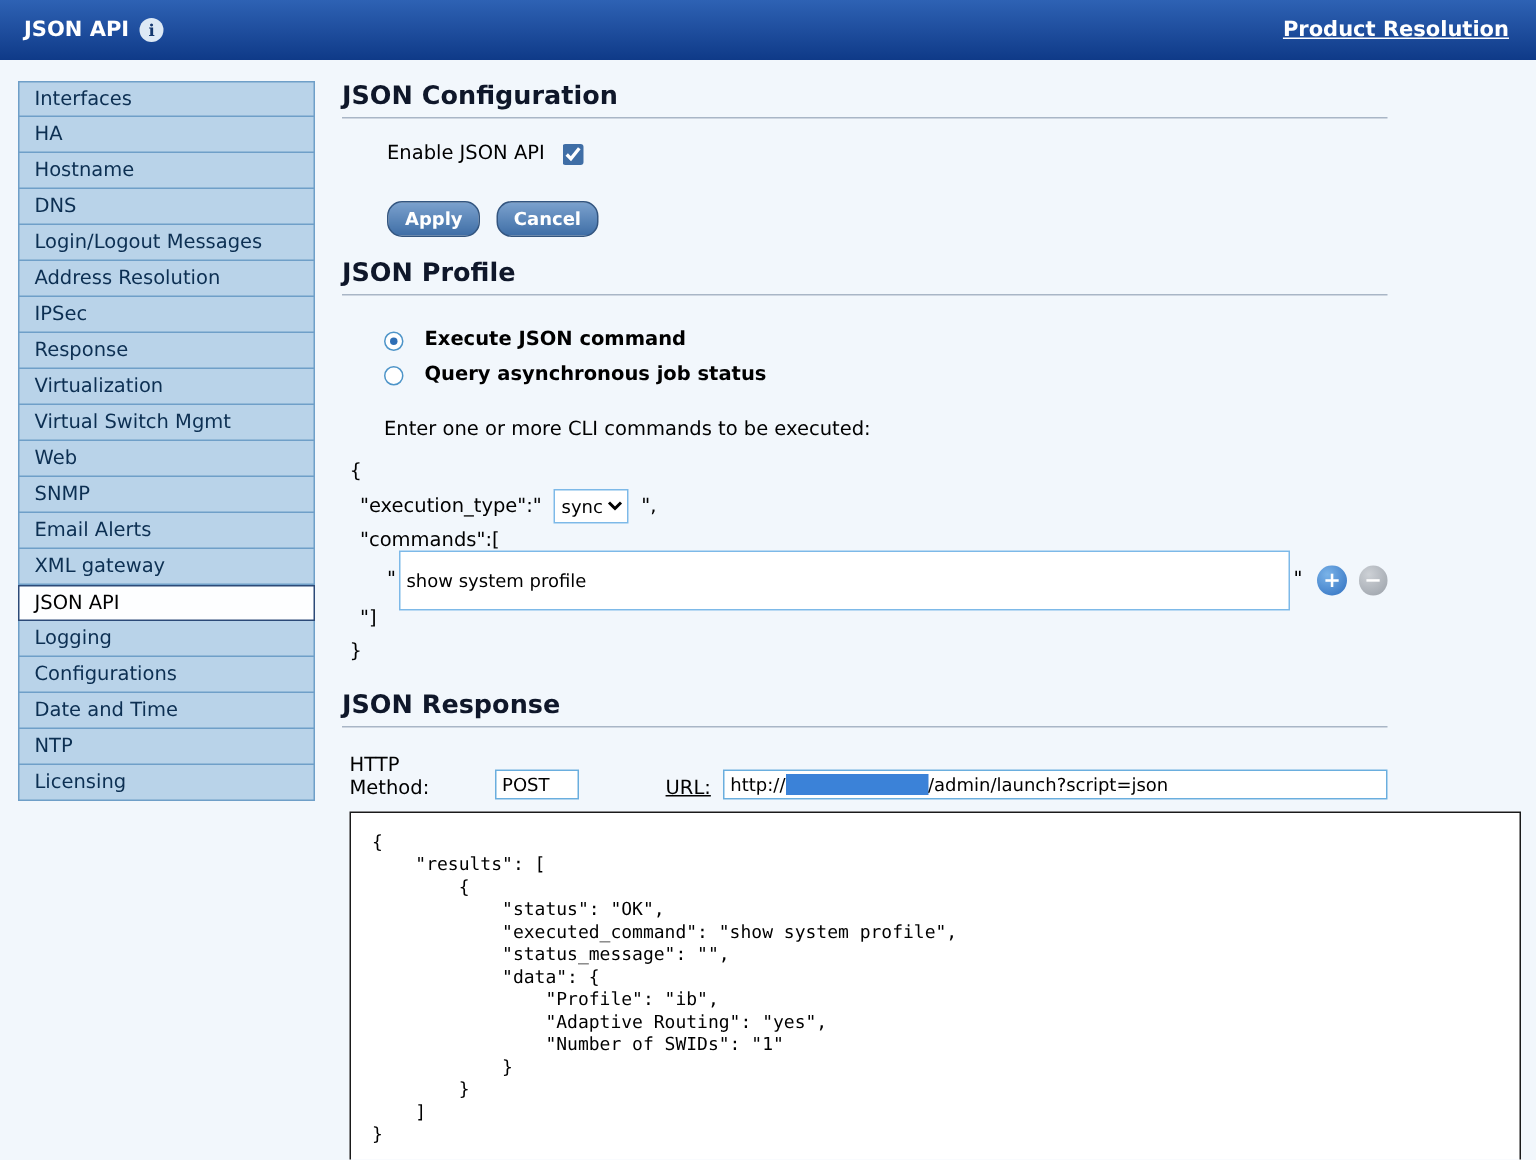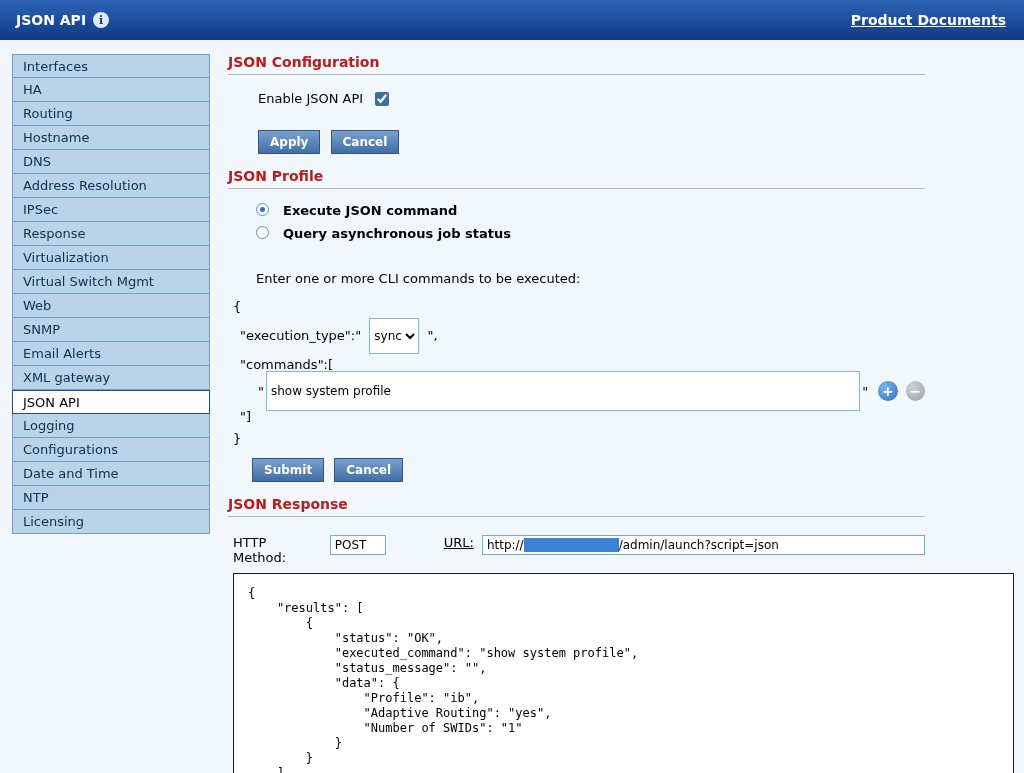--- a/index.html
+++ b/index.html
@@ -49,88 +49,88 @@
   .sb-item.selected {
     background: #fdfeff;
     border: 1px solid #2c4a78;
     color: #000;
   }
   .content { flex: 1; padding-left: 18px; }
 
   
   .section { width: 697px; }
   .section-head {
-    color: #b91c1c;
+    color: #0f172a;
     font-weight: bold;
-    font-size: 14px;
+    font-size: 17px;
     padding-bottom: 4px;
     border-bottom: 1px solid #a9b6c6;
   }
   .btn {
     background: linear-gradient(#7ba1cd, #3f6ea6);
     border: 1px solid #33557f;
-    border-radius: 0;
+    border-radius: 10px;
     color: #fff;
     font-weight: bold;
     font-size: 12px;
     font-family: inherit;
     padding: 4px 11px;
     cursor: pointer;
   }
   .btn + .btn { margin-left: 6px; }
 
   
   .enable-row { margin: 16px 0 0 30px; display: flex; align-items: center; gap: 12px; }
   .enable-row input[type="checkbox"] { width: 14px; height: 14px; accent-color: #3f6ea6; }
   .btn-row-1 { margin: 24px 0 0 30px; }
 
   
   .section-commands { margin-top: 14px; }
   .radio-group { margin: 14px 0 0 28px; }
-  .radio-row { display: flex; align-items: flex-start; height: 23px; }
+  .radio-row { display: flex; align-items: flex-end; height: 23px; }
   .radio {
     width: 13px; height: 13px; border-radius: 50%;
     border: 1px solid #4d94c8; background: #fff;
     display: inline-block; position: relative; cursor: pointer;
     flex: 0 0 13px;
   }
   .radio.selected::after {
     content: ''; position: absolute; left: 3px; top: 3px; right: 3px; bottom: 3px;
     border-radius: 50%; background: #2f6fb5;
   }
   .radio-label { font-weight: bold; margin-left: 14px; }
   .instruction { margin: 22px 0 0 28px; }
   .code-form { margin-top: 10px; }
   .code-line { line-height: 22px; }
   .ml5  { margin-left: 5px; }
   .ml12 { margin-left: 12px; }
   .cmd-line { margin-left: 30px; display: flex; align-items: center; height: 30px; }
   .exec-select {
     border: 1px solid #7db9e8; font-size: 12px; font-family: inherit;
-    margin: 0 4px; background: #fff; height: 36px;
+    margin: 0 4px; background: #fff; height: 23px;
   }
   .cmd-input {
     width: 614px; height: 20px;
     border: 1px solid #7db9e8;
     font-size: 12px; font-family: inherit;
     padding: 19px 4px; margin: 0 2px;
   }
   .circle-btn {
     width: 20px; height: 20px; border-radius: 50%;
     display: inline-flex; align-items: center; justify-content: center;
     color: #fff; font-weight: bold; font-size: 14px; line-height: 1;
     cursor: pointer; user-select: none;
   }
   .circle-btn.plus  { margin-left: 10px; background: radial-gradient(circle at 35% 30%, #7ab3e8, #2f6fc0); }
   .circle-btn.minus { margin-left: 8px;  background: radial-gradient(circle at 35% 30%, #cdd1d6, #9aa0a8); }
   .btn-row-2 { margin: 8px 0 0 24px; }
 
   
   .section-response { margin-top: 14px; }
-  .http-row { margin: 18px 0 0 5px; display: flex; align-items: flex-start; }
+  .http-row { margin: 18px 0 0 5px; display: flex; align-items: flex-end; }
   .method-input {
     width: 56px; height: 20px;
     border: 1px solid #6aaede;
     font-size: 12px; font-family: inherit;
     padding: 1px 4px; margin-left: 8px;
   }
   .url-label { margin-left: 58px; text-decoration: underline; }
   .url-box {
     margin-left: 8px;
     width: 452px; height: 20px;
@@ -158,30 +158,30 @@
   }
 </style>
 </head>
 <body>
 
 <div class="topbar">
   <div class="title-wrap">
     <span class="app-title">JSON API</span>
     <span class="info-icon">i</span>
   </div>
-  <a class="docs-link">Product Documents</a>
+  <a class="docs-link">Product Resolution</a>
 </div>
 
 <div class="body-wrap">
   <nav class="sidebar">
       <div class="sb-item">Interfaces</div>
       <div class="sb-item">HA</div>
-      <div class="sb-item">Routing</div>
       <div class="sb-item">Hostname</div>
       <div class="sb-item">DNS</div>
+      <div class="sb-item">Login/Logout Messages</div>
       <div class="sb-item">Address Resolution</div>
       <div class="sb-item">IPSec</div>
       <div class="sb-item">Response</div>
       <div class="sb-item">Virtualization</div>
       <div class="sb-item">Virtual Switch Mgmt</div>
       <div class="sb-item">Web</div>
       <div class="sb-item">SNMP</div>
       <div class="sb-item">Email Alerts</div>
       <div class="sb-item">XML gateway</div>
       <div class="sb-item selected">JSON API</div>
@@ -236,24 +236,20 @@
           <span>"</span>
           <input type="text" class="cmd-input" value="show system profile" style="">
           <span>"</span>
           <span class="circle-btn plus">+</span>
           <span class="circle-btn minus">−</span>
         </div>
         <div class="code-line ml12">"]</div>
         <div class="code-line ml5">}</div>
       </div>
 
-      <div class="btn-row-2">
-        <button class="btn">Submit</button>
-        <button class="btn">Cancel</button>
-      </div>
     </section>
 
     <section class="section section-response">
       <div class="section-head">JSON Response</div>
 
       <div class="http-row">
         <span>HTTP Method:</span>
         <input type="text" class="method-input" value="POST" style="">
         <span class="url-label">URL:</span>
         <div class="url-box">

